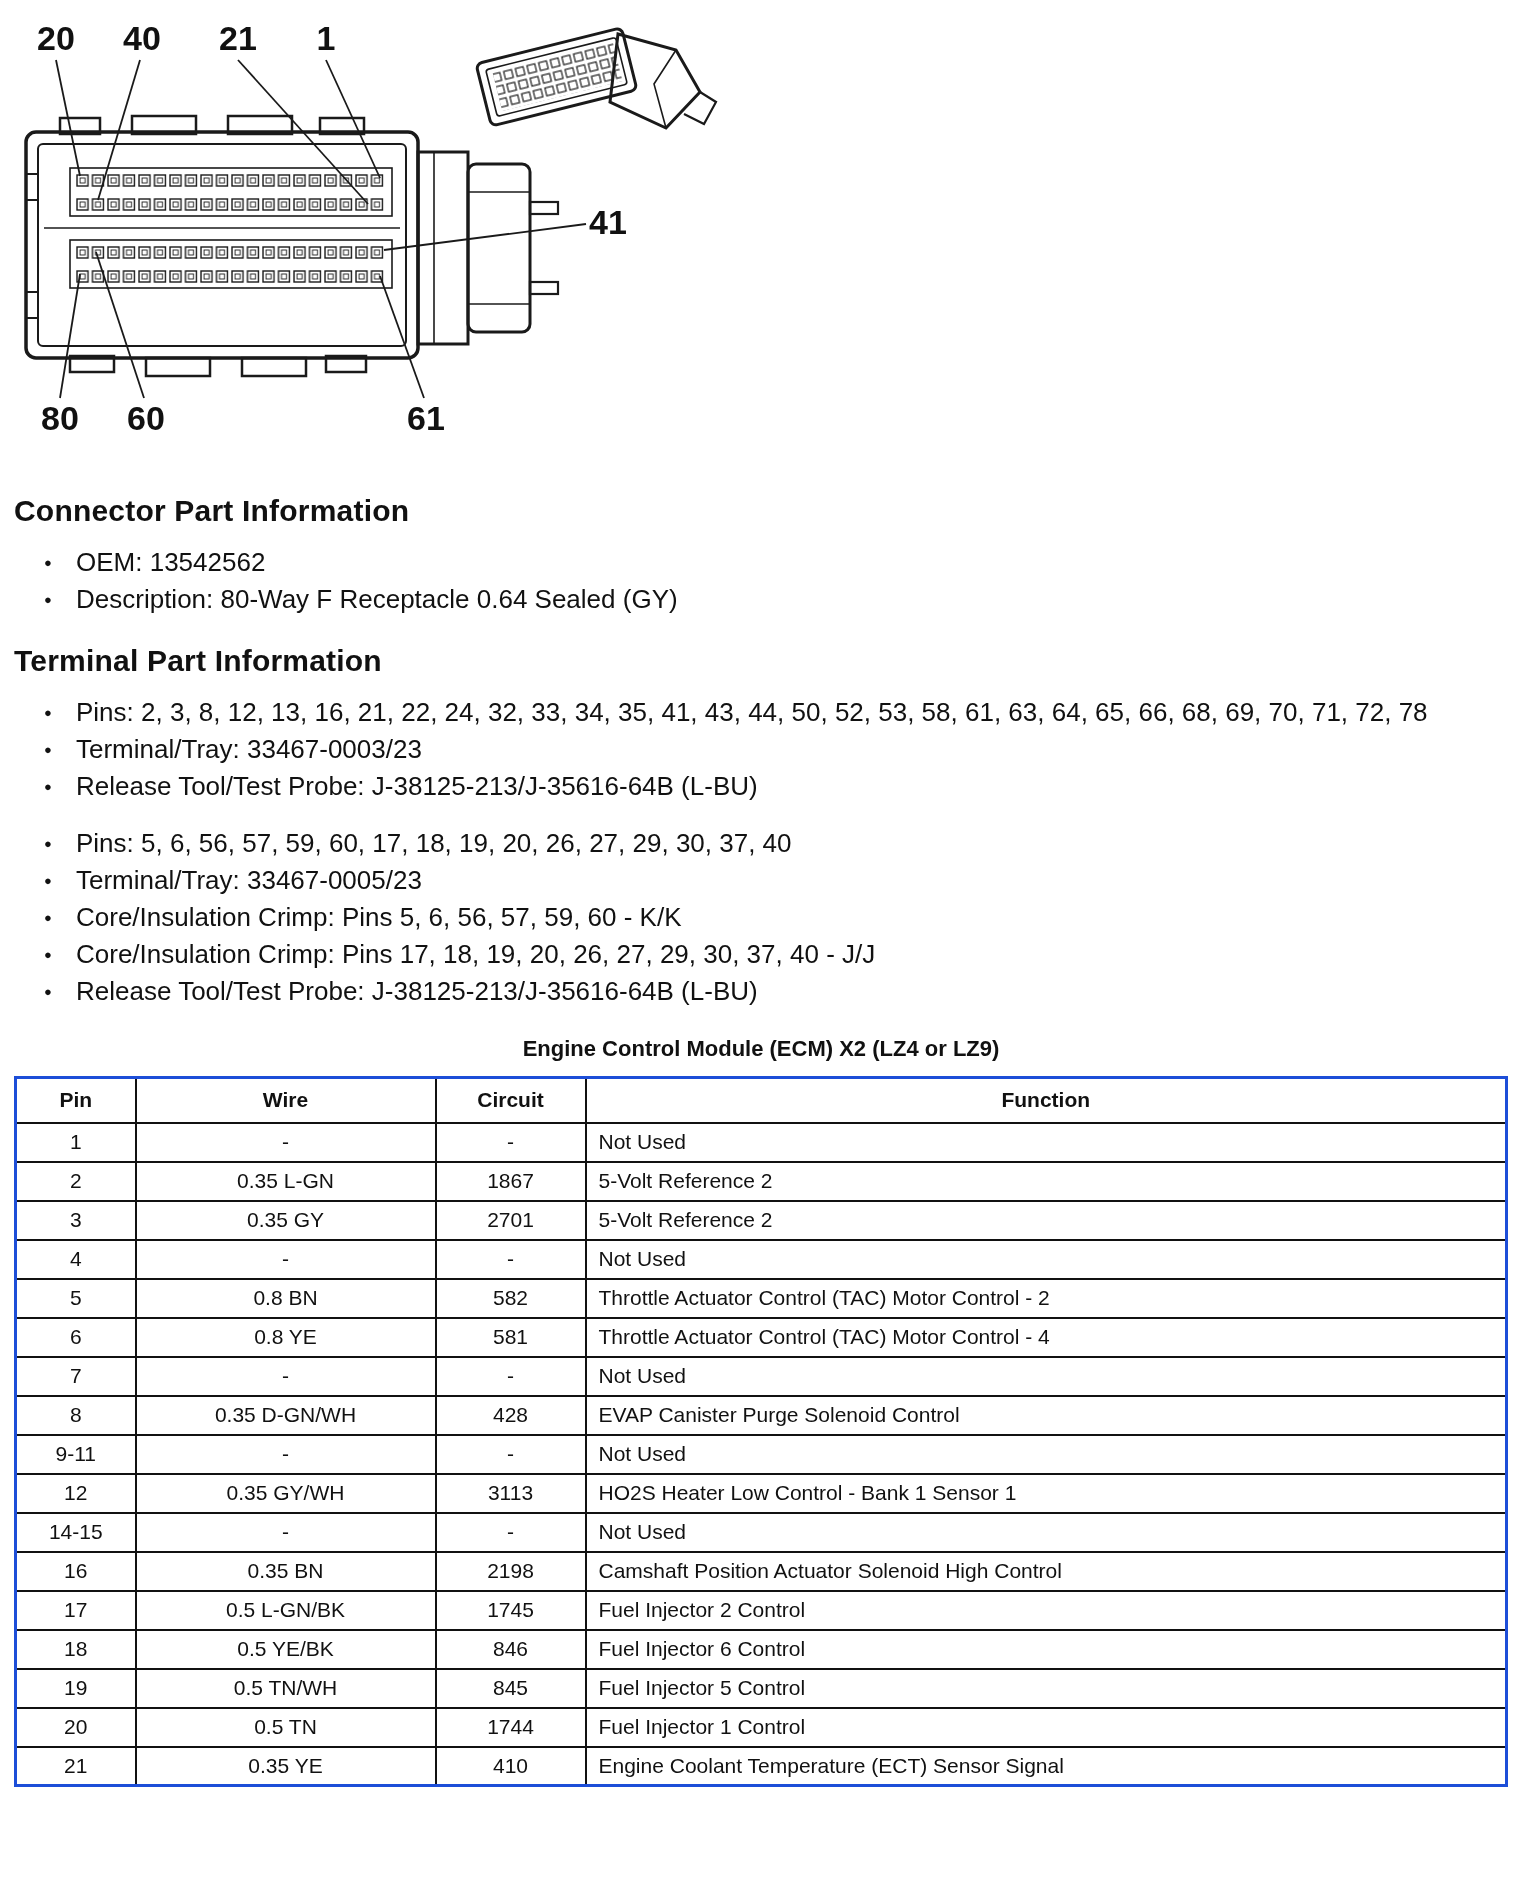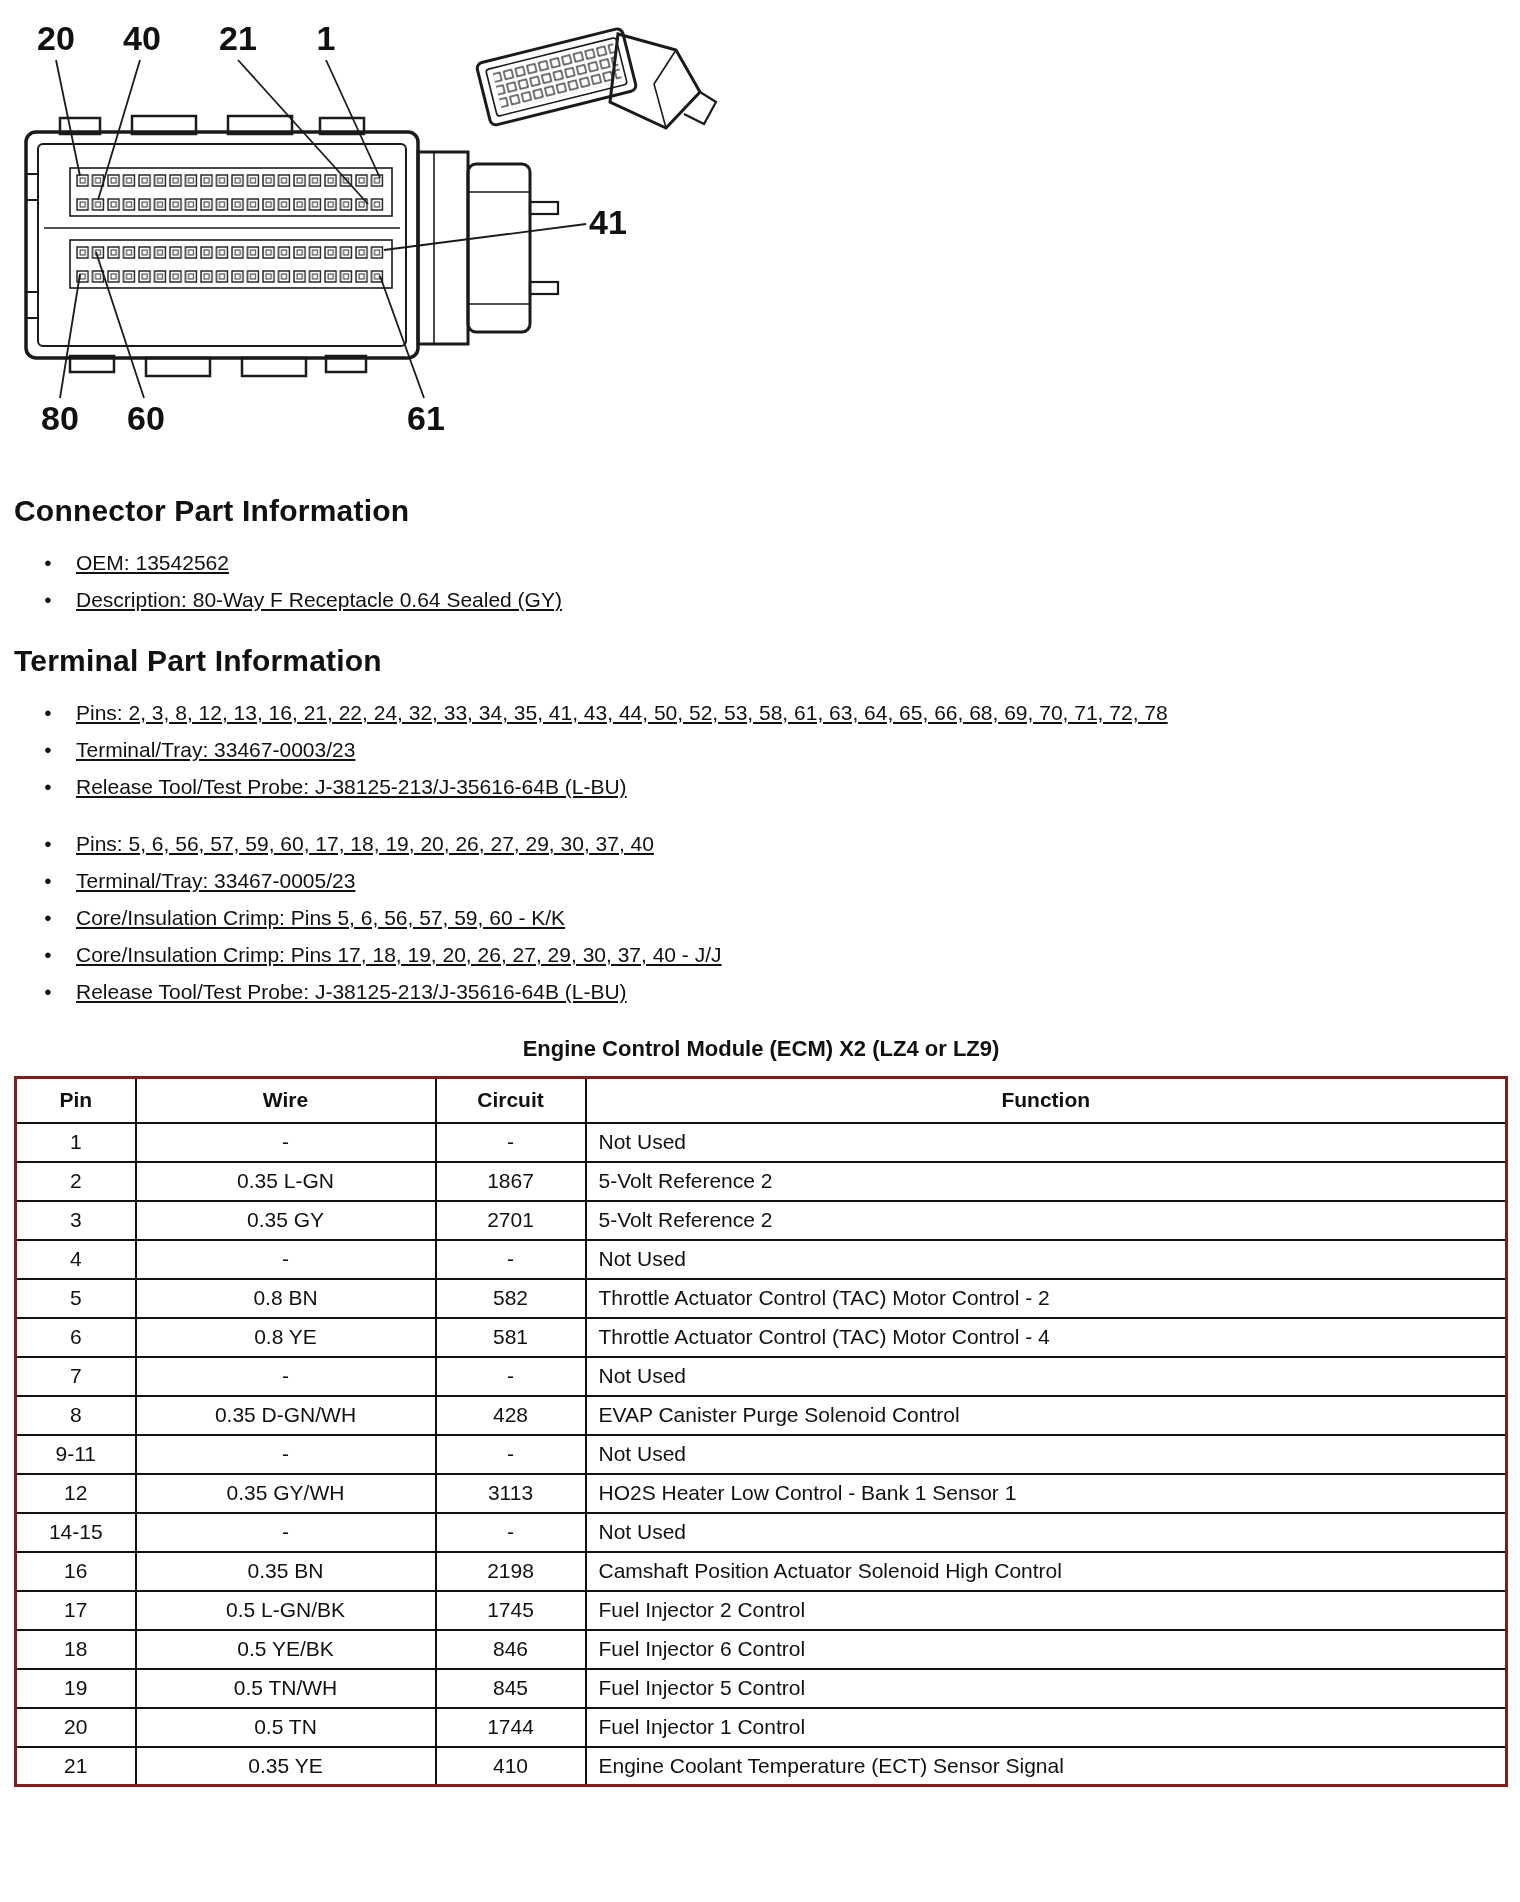--- a/index.html
+++ b/index.html
@@ -16,43 +16,42 @@
 
   
   .diagram { position: relative; height: 452px; margin-bottom: 36px; }
   .diagram svg text { font-family: "Liberation Sans", sans-serif; }
 
   
   .section { margin-bottom: 26px; }
   .section-title { font-size: 30px; font-weight: 700; margin: 0 0 16px 0; letter-spacing: 0.2px; }
   .bullets { list-style: none; margin: 0; padding: 0 0 0 30px; }
   .bullets li {
-    font-size: 21px;
+    font-size: 26px;
     line-height: 37px;
     padding-left: 32px;
     position: relative;
     white-space: nowrap;
-    text-decoration: underline;
   }
   .bullets li::before {
     content: "\25CF";
     position: absolute;
     left: 0; top: 0;
     font-size: 13px;
     line-height: 37px;
   }
   .group2 { margin-top: 20px; }
 
   
   .table-title { text-align: center; font-size: 22px; font-weight: 700; margin: 12px 0 14px 0; }
   table.pinout {
     width: 100%;
     border-collapse: collapse;
     table-layout: fixed;
-    border: 3px solid #7f1d1d;
+    border: 3px solid #1d4ed8;
   }
   .pinout th {
     font-size: 21px; font-weight: 700; text-align: center;
     height: 45px; border: 2px solid #111; padding: 0 8px;
   }
   .pinout td {
     font-size: 21px; height: 39px;
     border: 2px solid #111; padding: 0 8px;
   }
   .pinout td.col-0, .pinout td.col-1, .pinout td.col-2 { text-align: center; }

